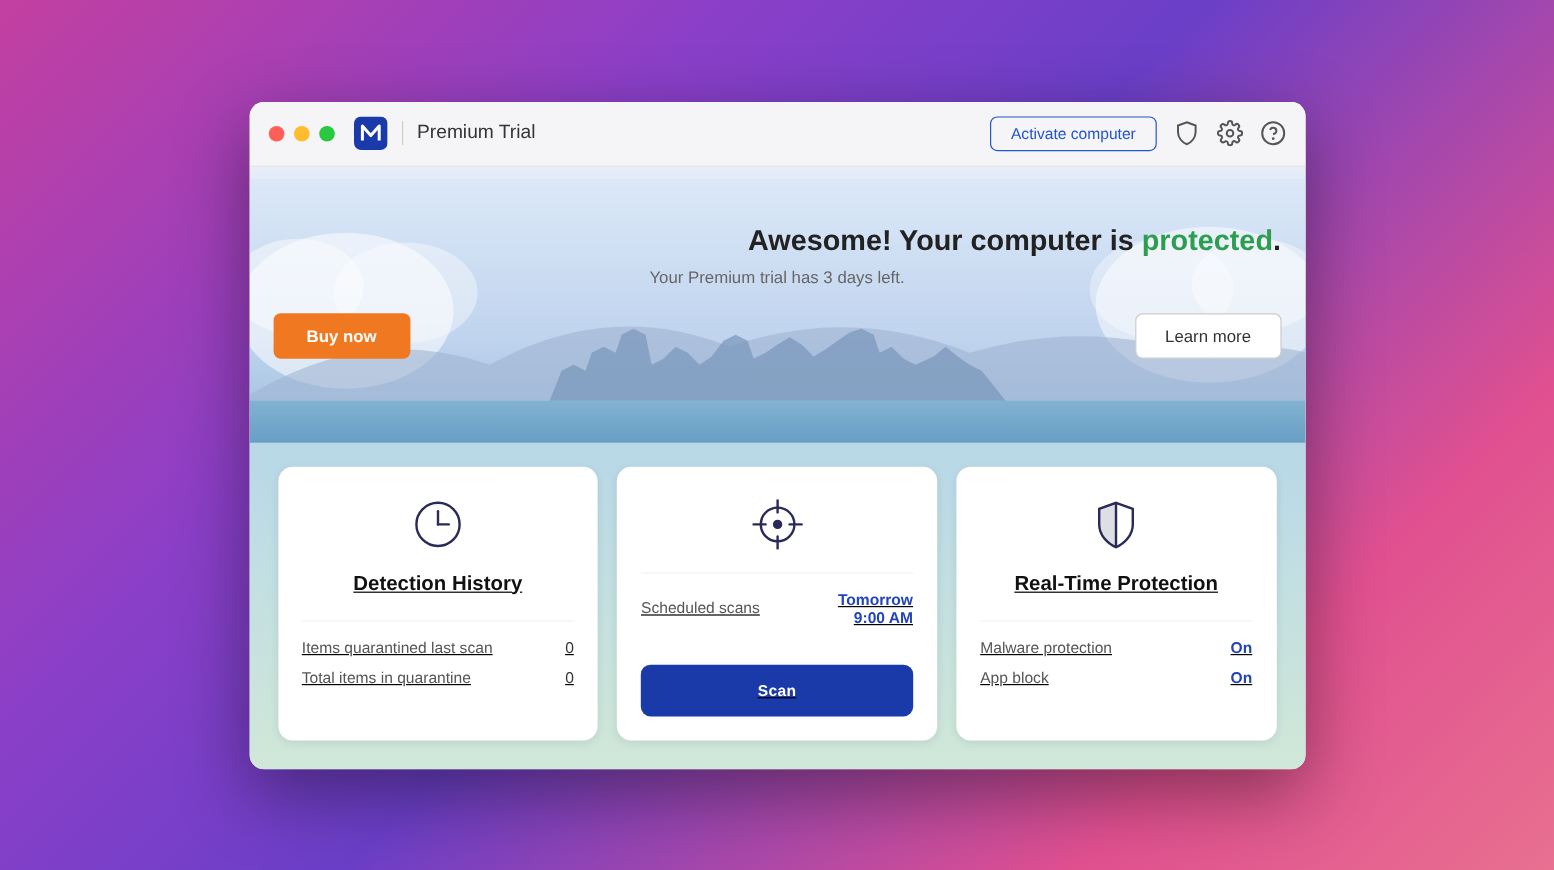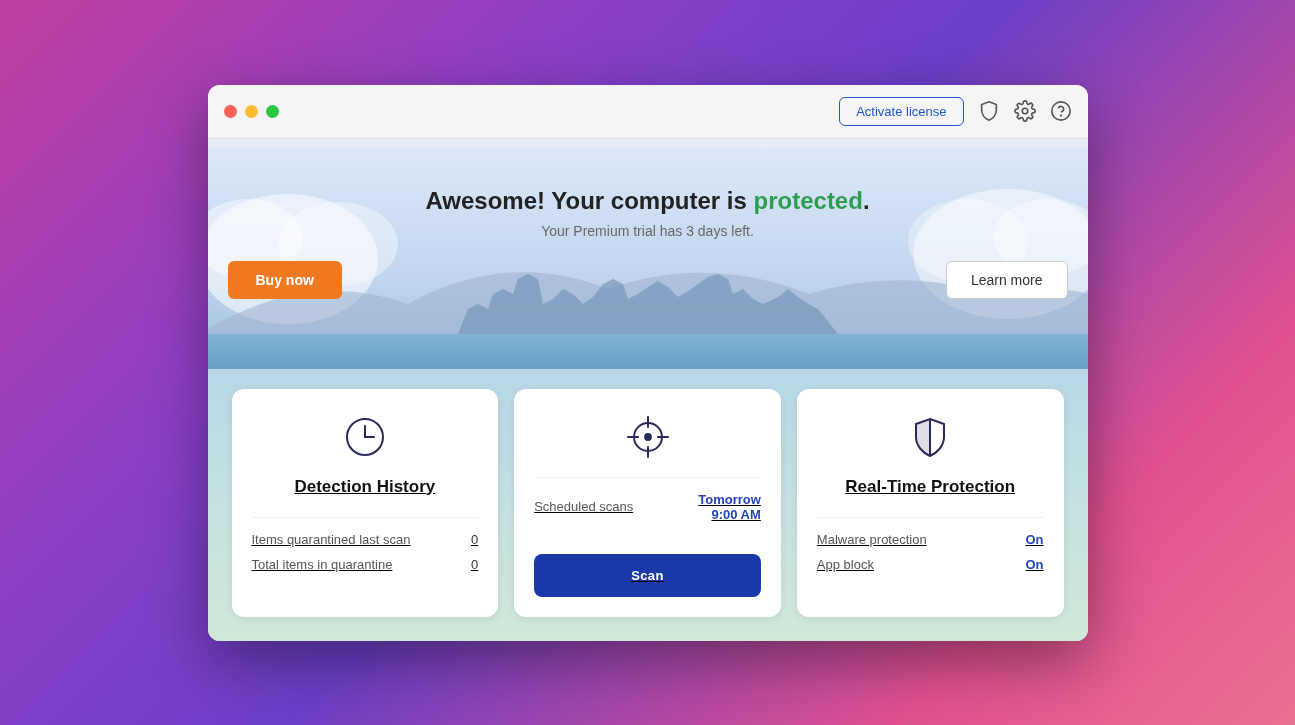--- a/index.html
+++ b/index.html
@@ -92,20 +92,21 @@
       min-height: 230px;
       overflow: hidden;
     }
     .hero-title {
       position: relative;
       font-size: 24px;
       font-weight: 700;
       color: #222;
       margin-bottom: 8px;
       z-index: 1;
+      text-align: right;
     }
     .hero-title .protected {
       color: #2d9e4f;
     }
     .hero-subtitle {
       position: relative;
       font-size: 14px;
       color: #666;
       margin-bottom: 22px;
       z-index: 1;
@@ -225,22 +226,31 @@
 <body>
 
 <div class="window">
 
   <div class="titlebar">
     <div class="window-controls">
       <button class="control-btn control-close"></button>
       <button class="control-btn control-minimize"></button>
       <button class="control-btn control-maximize"></button>
     </div>
+    <div class="titlebar-logo">
+
+      <svg class="logo-icon" viewBox="0 0 28 28" fill="none" xmlns="http://www.w3.org/2000/svg">
+        <rect width="28" height="28" rx="6" fill="#1a3aaa"></rect>
+        <path d="M7 20V8l7 8 7-8v12" stroke="white" stroke-width="2.5" stroke-linejoin="round" fill="none"></path>
+      </svg>
+      <div class="divider-line"></div>
+      <span>Premium Trial</span>
+    </div>
     <div class="titlebar-actions">
-      <button class="activate-btn">Activate license</button>
+      <button class="activate-btn">Activate computer</button>
 
       <svg class="titlebar-icon" viewBox="0 0 24 24" fill="none" stroke="#555" stroke-width="1.8">
         <path d="M12 2l8 3v6c0 5-3.5 9.3-8 11C7.5 20.3 4 16 4 11V5l8-3z"></path>
       </svg>
 
       <svg class="titlebar-icon" viewBox="0 0 24 24" fill="none" stroke="#555" stroke-width="1.8">
         <circle cx="12" cy="12" r="3"></circle>
         <path d="M19.4 15a1.65 1.65 0 0 0 .33 1.82l.06.06a2 2 0 0 1-2.83 2.83l-.06-.06a1.65 1.65 0 0 0-1.82-.33 1.65 1.65 0 0 0-1 1.51V21a2 2 0 0 1-4 0v-.09A1.65 1.65 0 0 0 9 19.4a1.65 1.65 0 0 0-1.82.33l-.06.06a2 2 0 0 1-2.83-2.83l.06-.06A1.65 1.65 0 0 0 4.68 15a1.65 1.65 0 0 0-1.51-1H3a2 2 0 0 1 0-4h.09A1.65 1.65 0 0 0 4.6 9a1.65 1.65 0 0 0-.33-1.82l-.06-.06a2 2 0 0 1 2.83-2.83l.06.06A1.65 1.65 0 0 0 9 4.68a1.65 1.65 0 0 0 1-1.51V3a2 2 0 0 1 4 0v.09a1.65 1.65 0 0 0 1 1.51 1.65 1.65 0 0 0 1.82-.33l.06-.06a2 2 0 0 1 2.83 2.83l-.06.06A1.65 1.65 0 0 0 19.4 9a1.65 1.65 0 0 0 1.51 1H21a2 2 0 0 1 0 4h-.09a1.65 1.65 0 0 0-1.51 1z"></path>
       </svg>
 

